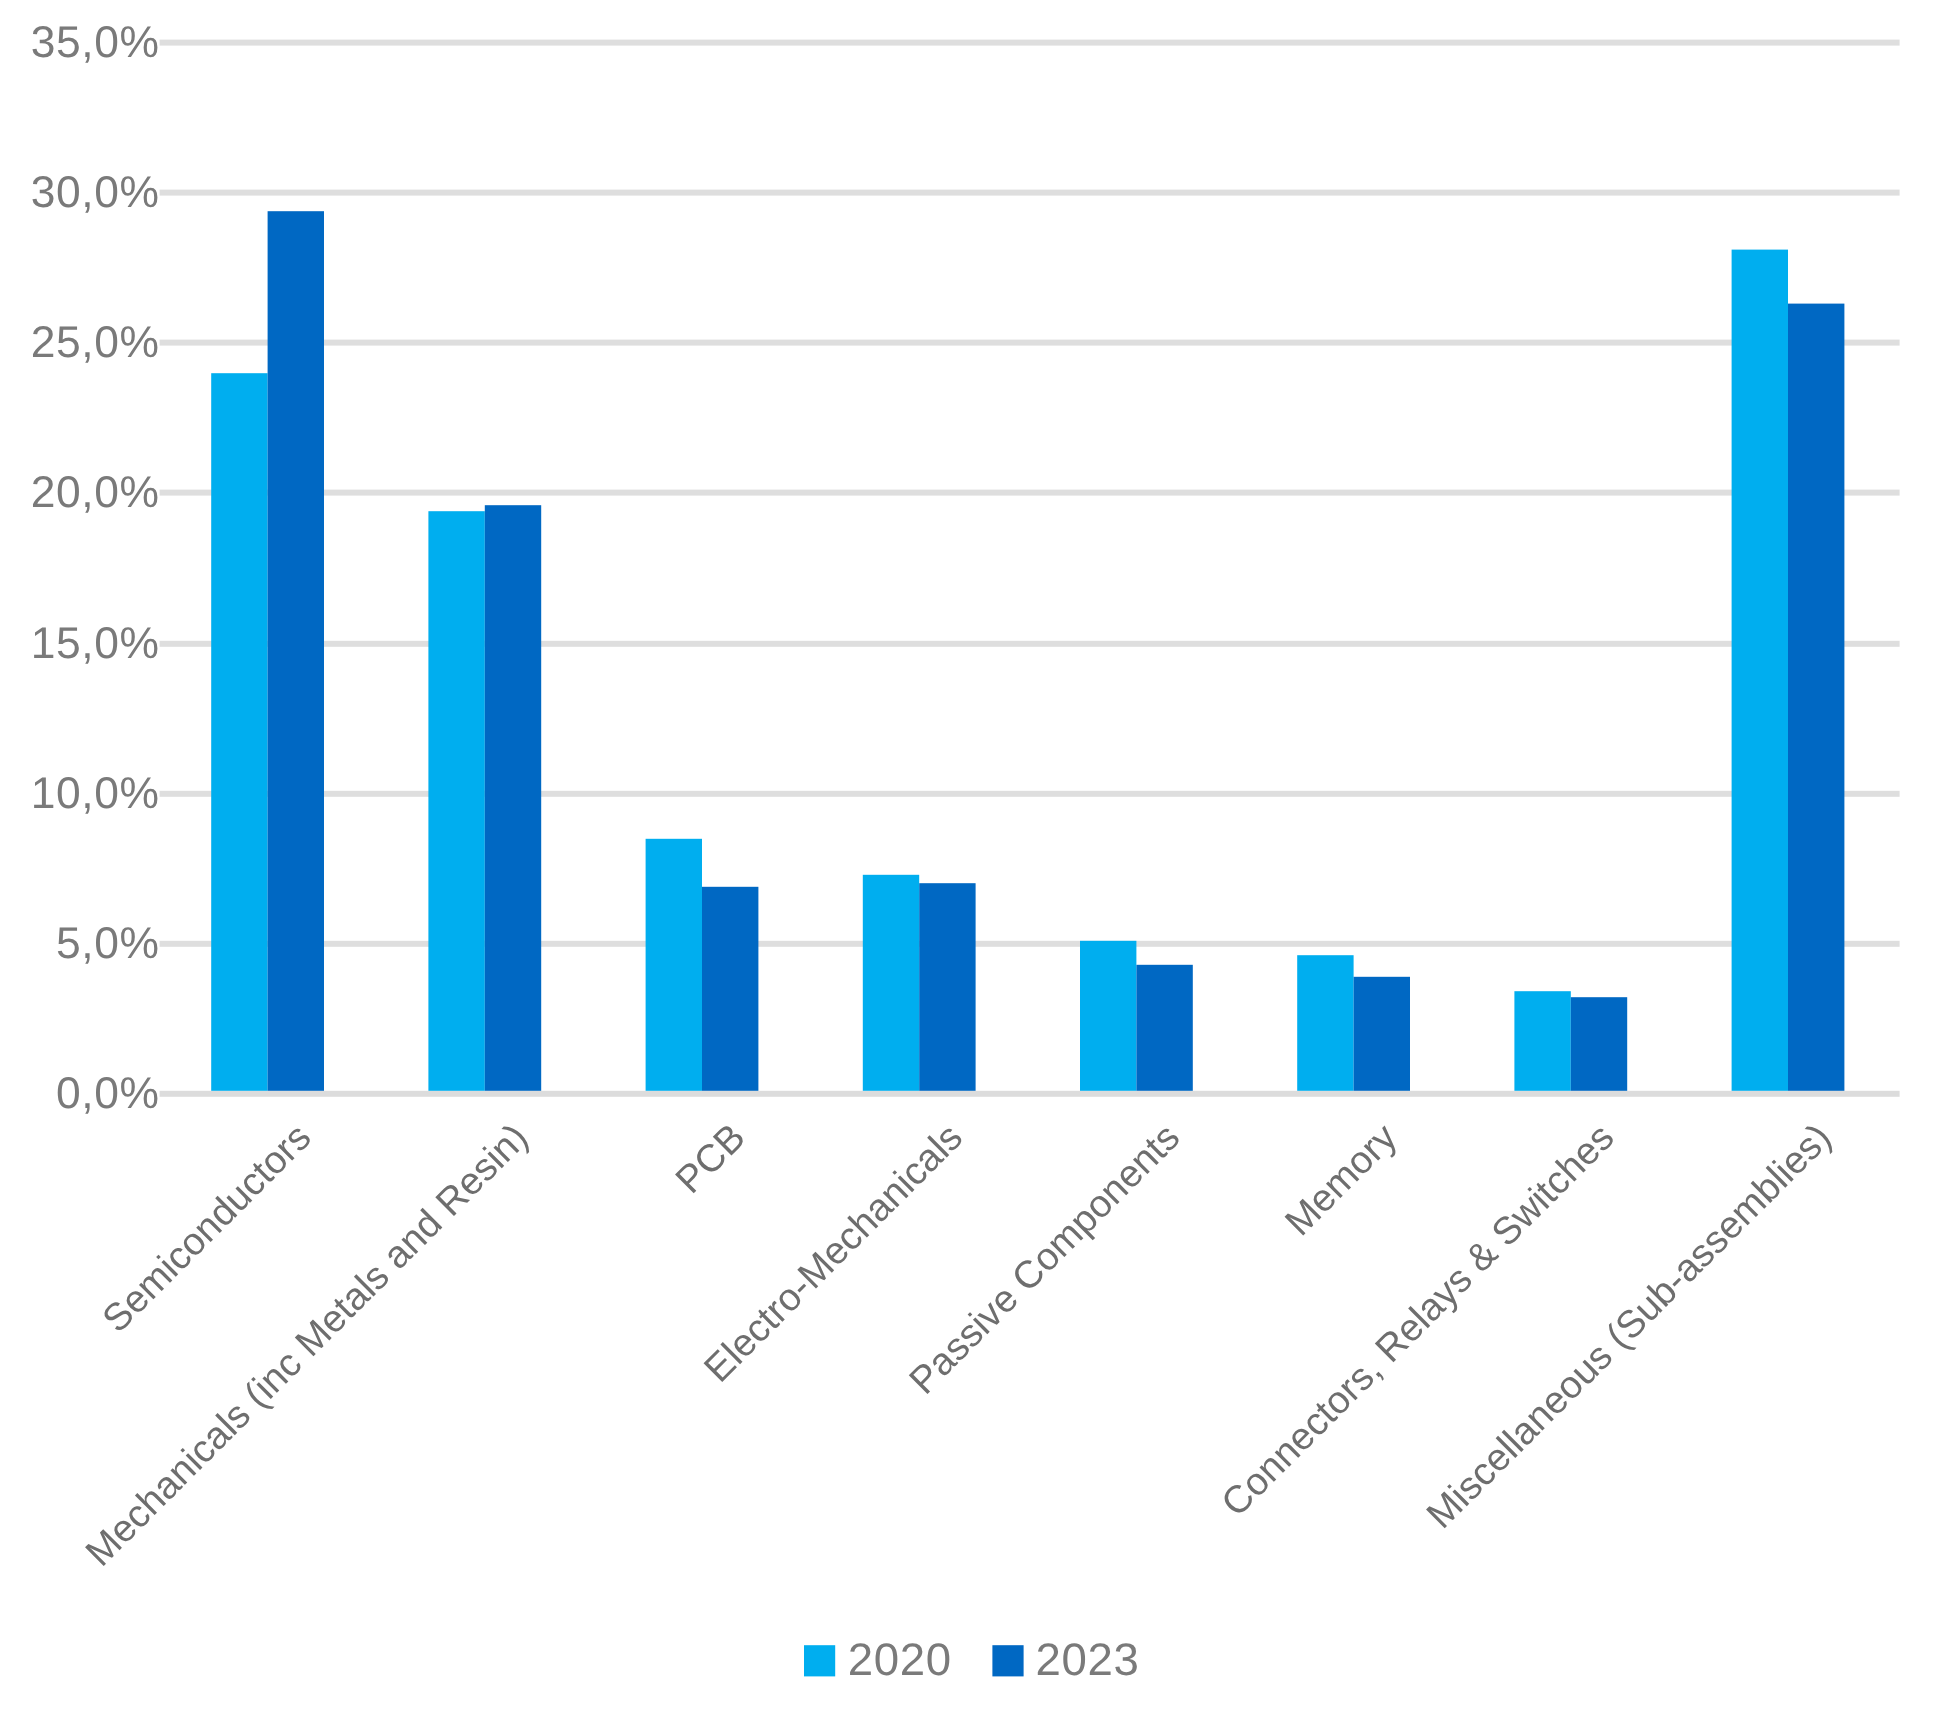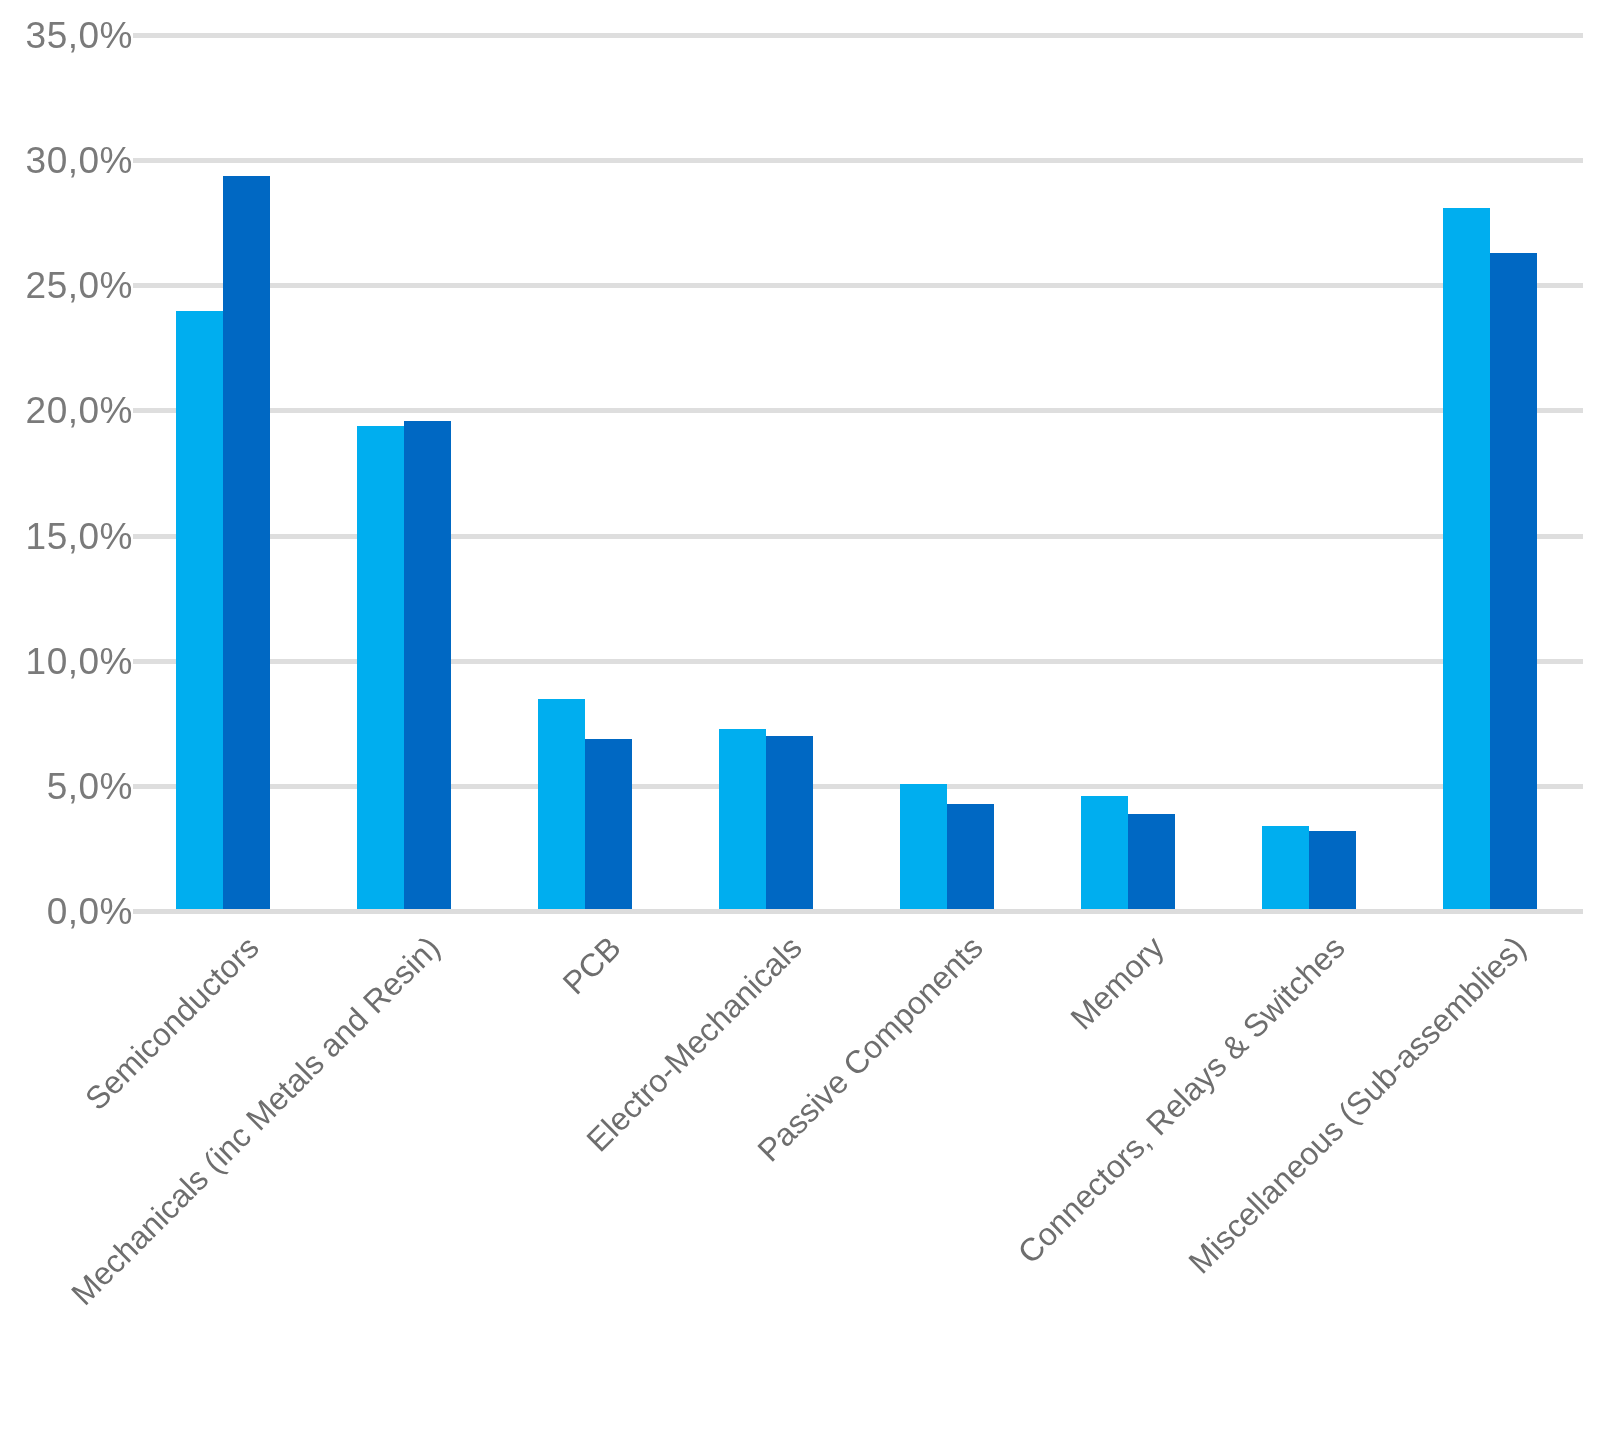--- a/index.html
+++ b/index.html
@@ -203,14 +203,24 @@
         <div class="cat-label" style="transform: rotate(-45deg) translate(-100%, 0px);">Memory</div>
       </div>
       <div class="cat-anchor" style="left: 1327px; top: 930px;">
         <div class="cat-label" style="transform: rotate(-45deg) translate(-100%, 0px);">Connectors, Relays &amp; Switches</div>
       </div>
       <div class="cat-anchor" style="left: 1508px; top: 930px;">
         <div class="cat-label" style="transform: rotate(-45deg) translate(-100%, 0px);">Miscellaneous (Sub-assemblies)</div>
       </div>
     </div>
 
+  <div class="legend" id="legend">
+      <div class="legend-item">
+        <span class="legend-swatch" style="background: rgb(0, 174, 239);"></span>
+        <span class="legend-label">2020</span>
+      </div>
+      <div class="legend-item">
+        <span class="legend-swatch" style="background: rgb(0, 104, 195);"></span>
+        <span class="legend-label">2023</span>
+      </div>
+    </div>
 
 </div>
 
 </body></html>

